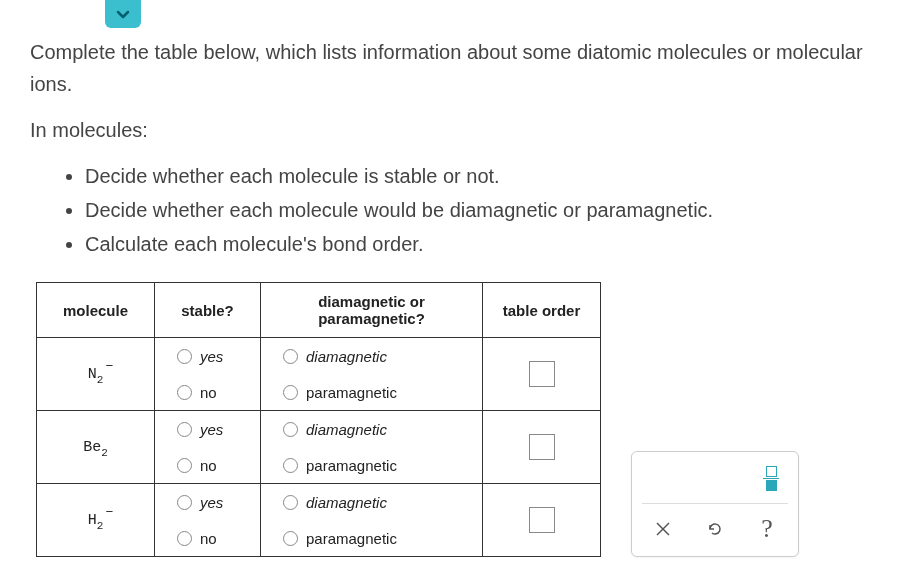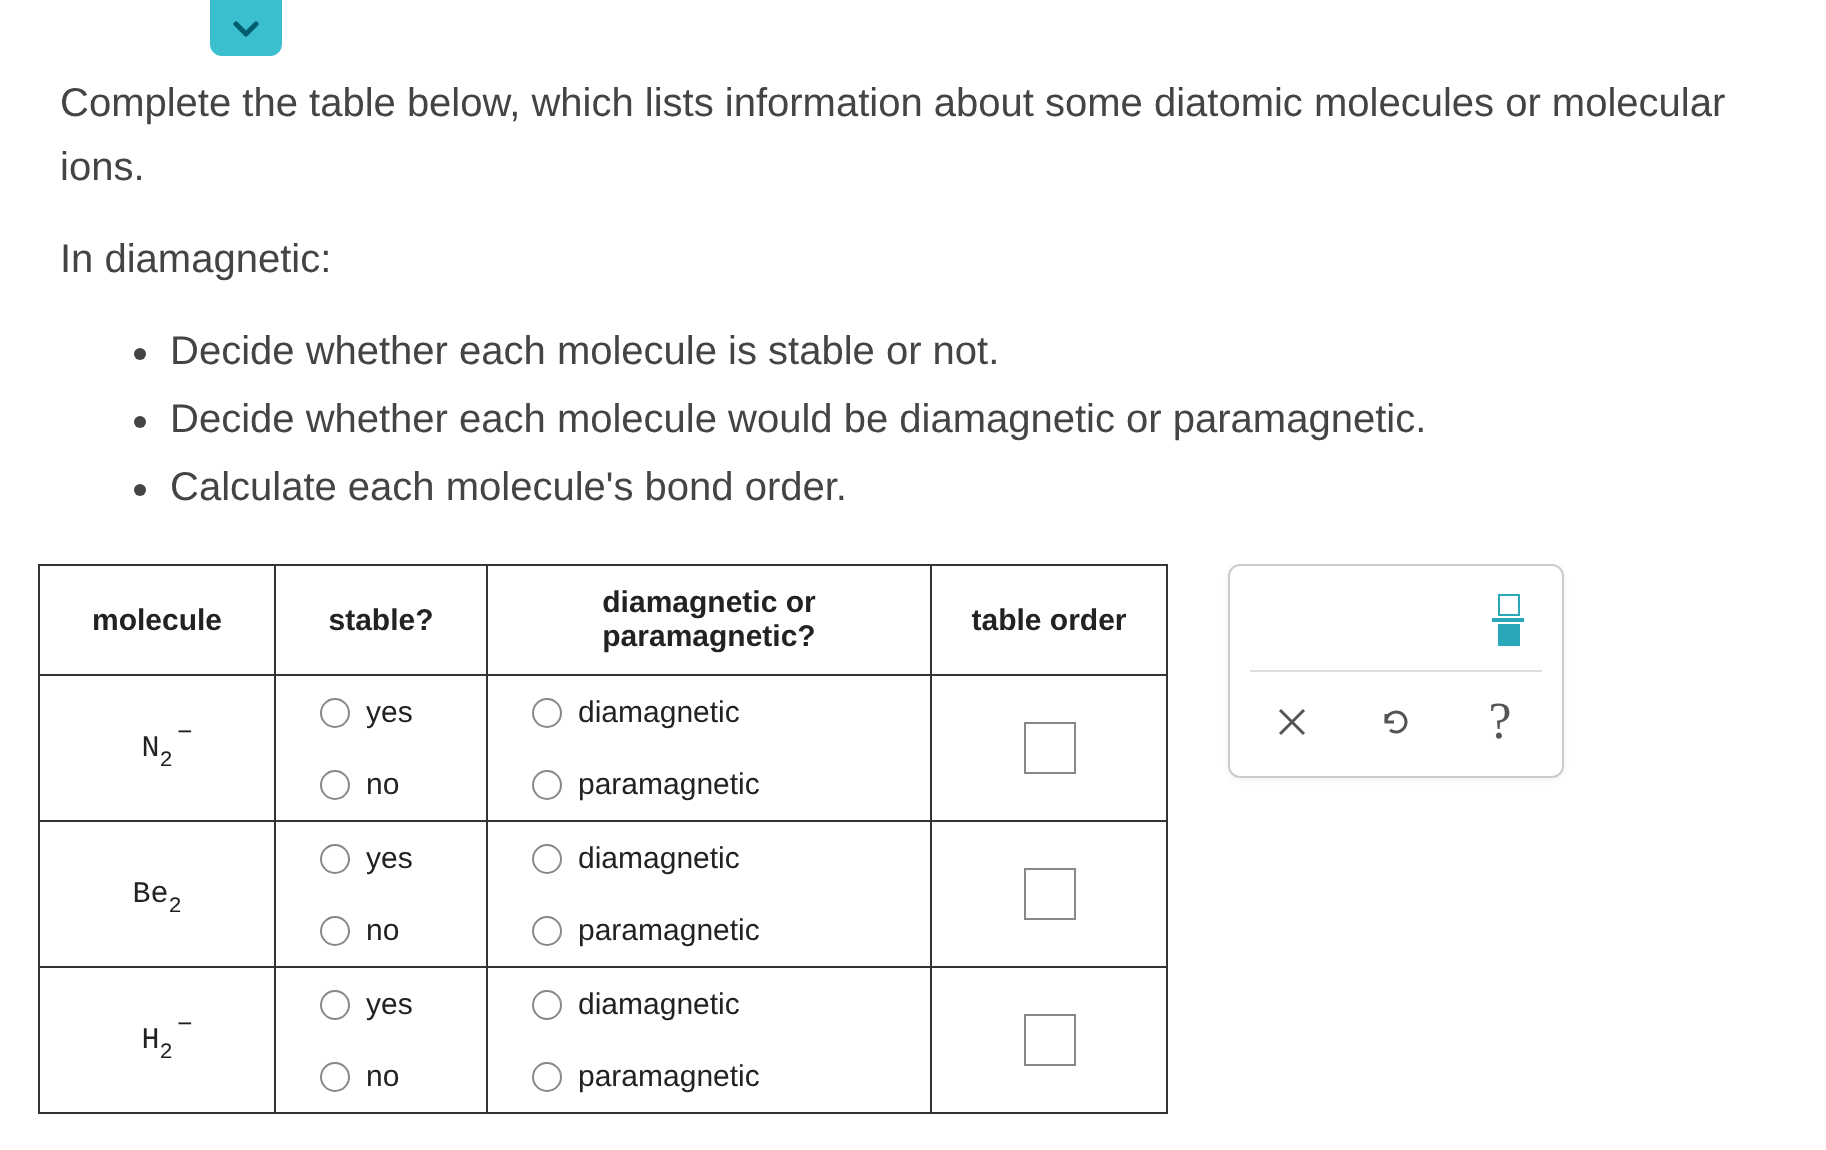--- a/index.html
+++ b/index.html
@@ -40,22 +40,22 @@
     }
     .instructions ul {
       padding-left: 55px;
       margin-top: 4px;
     }
     .instructions li {
       margin-bottom: 2px;
     }
     .content-wrap {
       display: flex;
-      align-items: flex-start;
-      padding-left: 19px;
+      align-items: flex-end;
+      padding-left: 36px;
       gap: 30px;
     }
     table.main {
       border-collapse: collapse;
     }
     table.main th, table.main td {
       border: 1.5px solid #333;
       text-align: center;
       font-size: 15px;
       color: #222;
@@ -76,20 +76,21 @@
     }
     .sub-inner {
       height: 36px;
       display: flex;
       align-items: center;
       justify-content: flex-start;
       padding-left: 22px;
     }
     .subcell-top {
       border-bottom: none !important;
+      font-style: italic;
     }
     .subcell-bottom {
       border-top: none !important;
     }
     .radio-wrap {
       display: flex;
       align-items: center;
       gap: 8px;
       cursor: pointer;
     }
@@ -194,21 +195,21 @@
 <body>
 
 <div class="dropdown-arrow">
   <svg width="16" height="16" viewBox="0 0 16 16">
     <polyline points="3,6 8,11 13,6" fill="none" stroke="#005e6e" stroke-width="2.5" stroke-linecap="round" stroke-linejoin="round"></polyline>
   </svg>
 </div>
 
 <div class="instructions">
   <p>Complete the table below, which lists information about some diatomic molecules or molecular ions.</p>
-  <p>In diamagnetic:</p>
+  <p>In molecules:</p>
   <ul>
     <li>Decide whether each molecule is stable or not.</li>
     <li>Decide whether each molecule would be diamagnetic or paramagnetic.</li>
     <li>Calculate each molecule's bond order.</li>
   </ul>
 </div>
 
 <div class="content-wrap">
   <table class="main">
     <thead>

